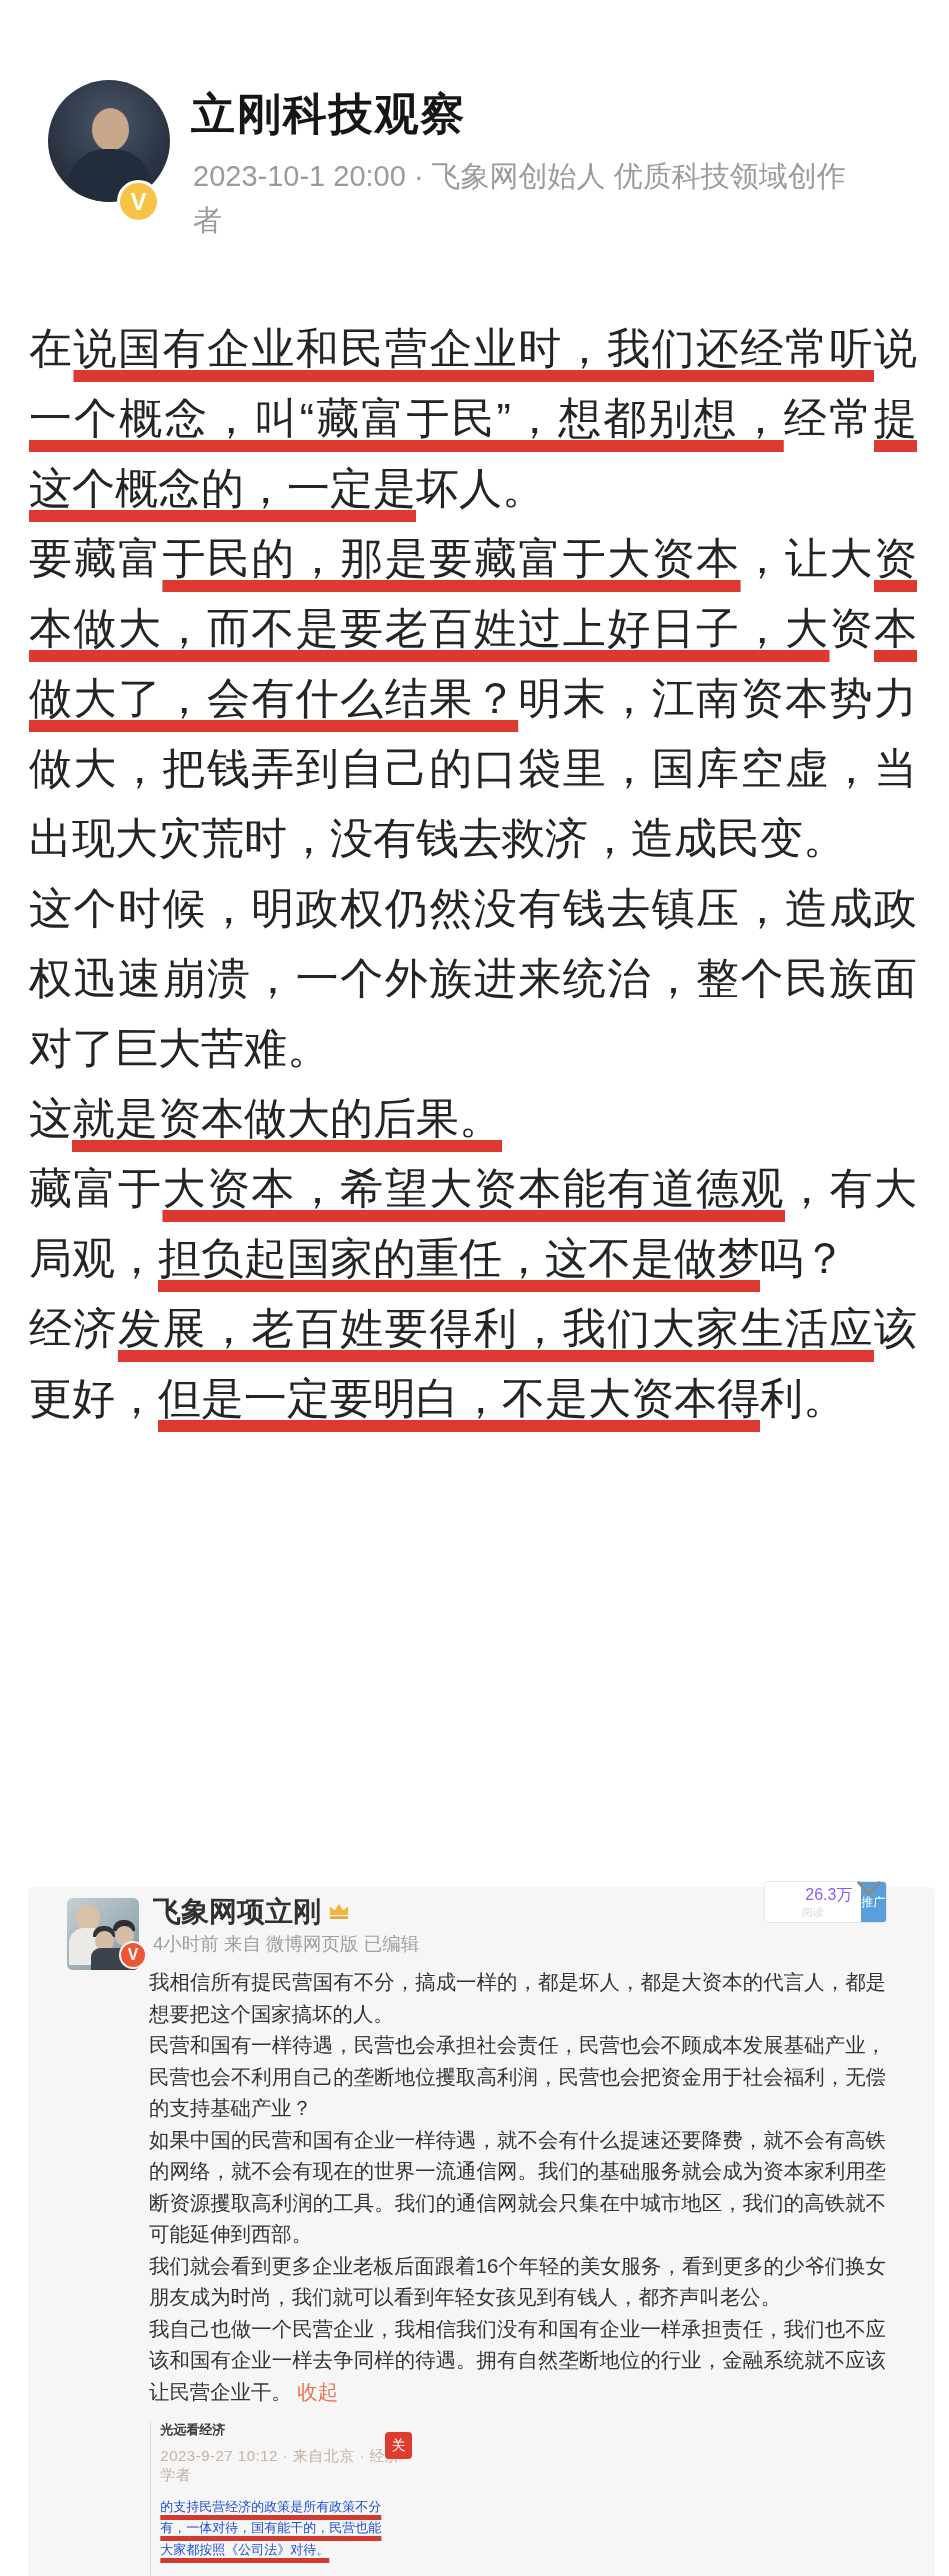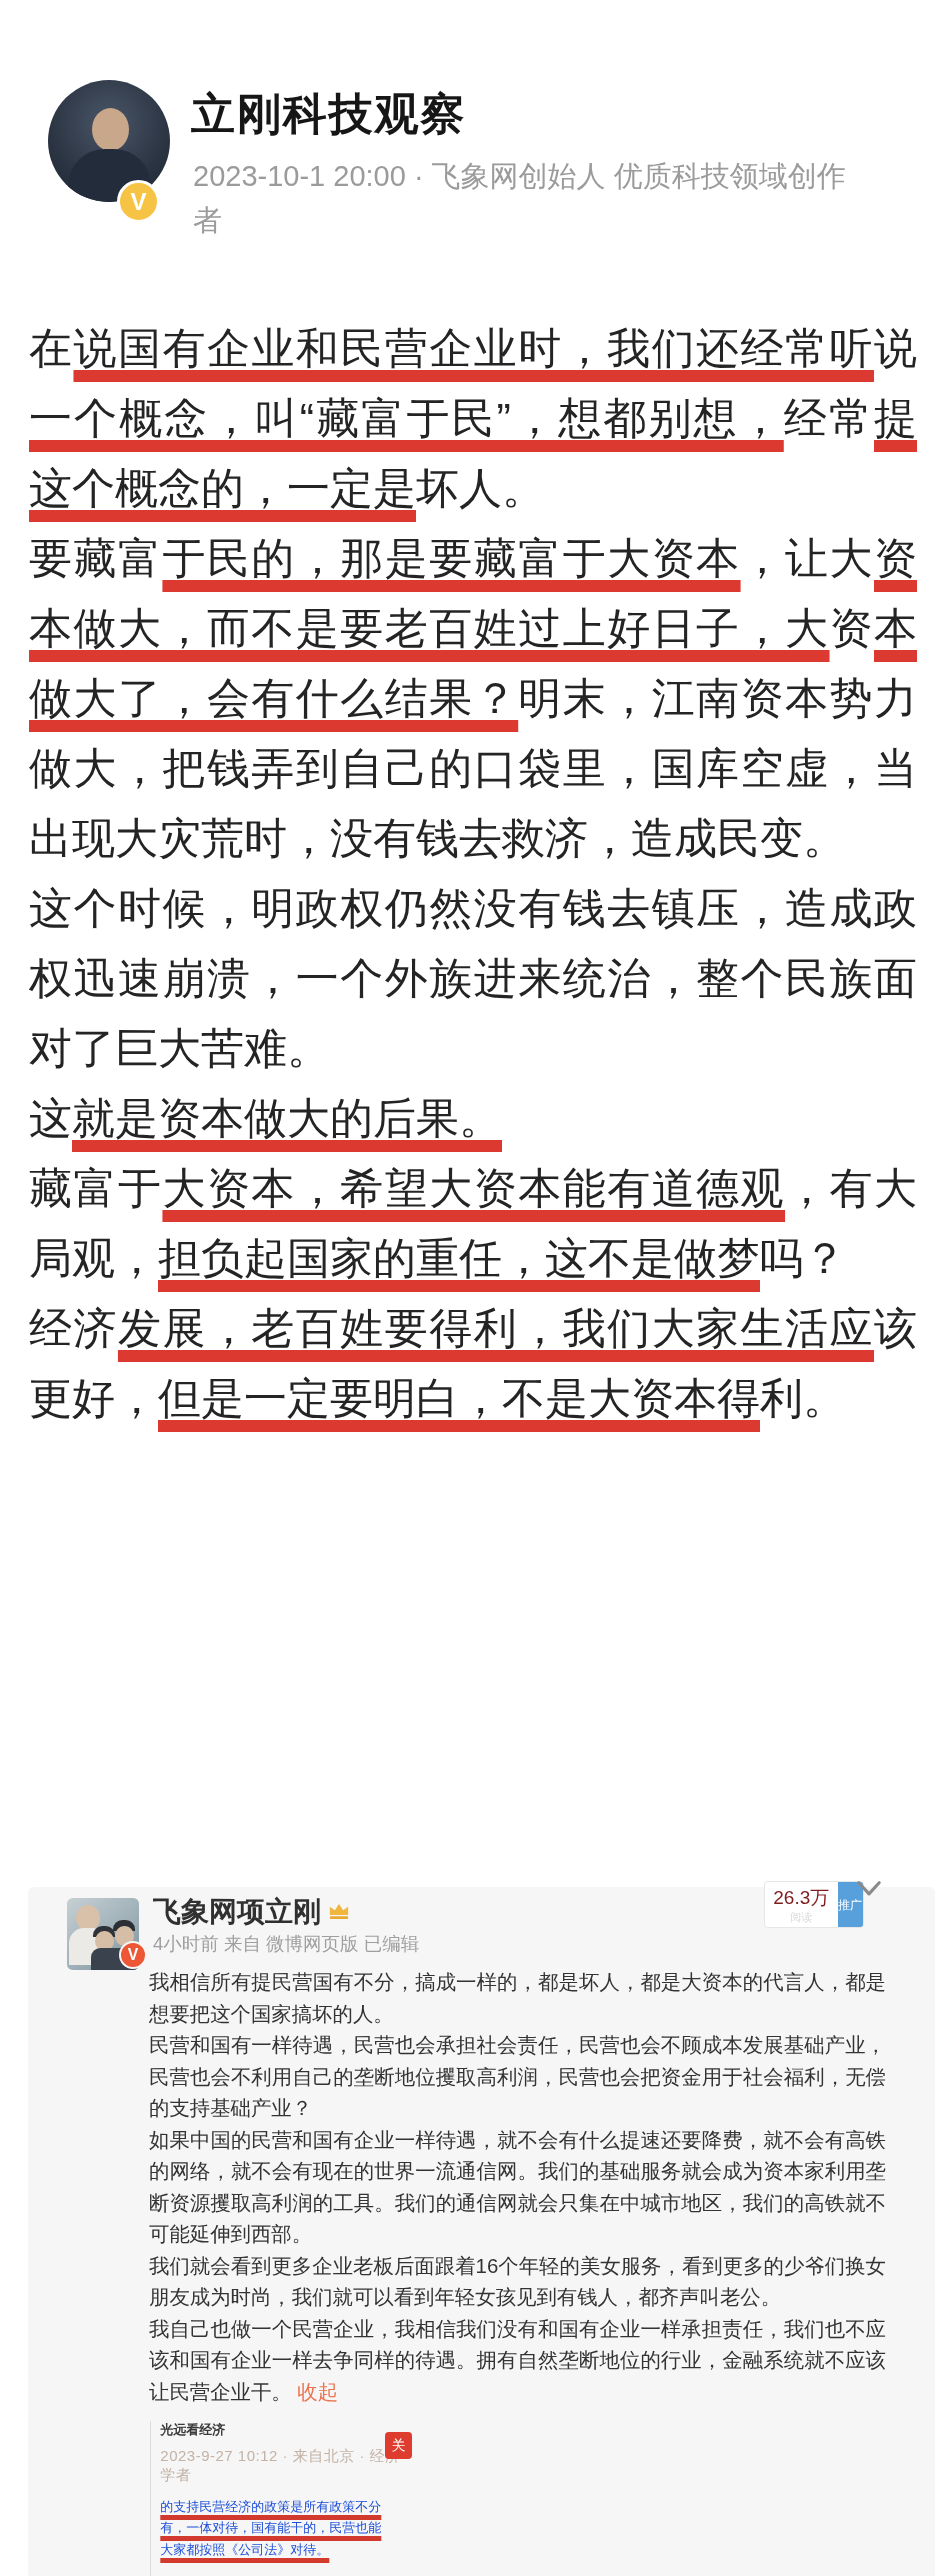--- a/index.html
+++ b/index.html
@@ -37,21 +37,21 @@
   .card-avatar .p23b{position:absolute;left:24px;top:50px;width:48px;height:22px;border-radius:9.3px 9.3px 0 0;background:#3a424e;}
   .badge-v-card{position:absolute;left:91px;top:54px;width:28px;height:28px;border-radius:50%;
        background:var(--badge-orange);color:#fff;font-size:15.8px;font-weight:bold;display:flex;align-items:center;
        justify-content:center;border:2.8px solid var(--card-bg);box-sizing:border-box;}
   .card-name-row{position:absolute;left:125px;top:5.6px;display:flex;align-items:center;gap:7.4px;}
   .card-name{font-size:28px;font-weight:700;color:#303030;}
   .card-meta{position:absolute;left:125px;top:44px;font-size:18.5px;color:#9f9f9f;}
   .reads-box{position:absolute;left:736px;top:-5.6px;display:flex;background:#fff;border:0.9px solid #e6e6e6;
        border-radius:3.7px;overflow:hidden;}
   .reads-left{padding:2.8px 8.3px 1.9px;text-align:center;}
-  .reads-value{font-size:19px;color:#7f1d1d;}
+  .reads-value{font-size:16px;color:#8b5cf6;margin-left:32px;}
   .reads-label{font-size:11px;color:#d9d9d9;margin-top:-0.9px;}
   .reads-promo{width:25px;background:var(--promo-blue);color:#fff;font-size:12px;line-height:14px;
        display:flex;align-items:center;justify-content:center;text-align:center;word-break:break-all;padding:13px 0;}
   .card-chevron{position:absolute;left:827px;top:-7.4px;width:28px;height:18.5px;}
 
   .card-text{position:absolute;left:121px;top:80px;width:737px;font-size:20.4px;line-height:31.5px;color:#333;
        text-align:justify;word-break:break-all;}
   .collapse-link{color:var(--collapse-orange);margin-left:5.6px;}
 
   

